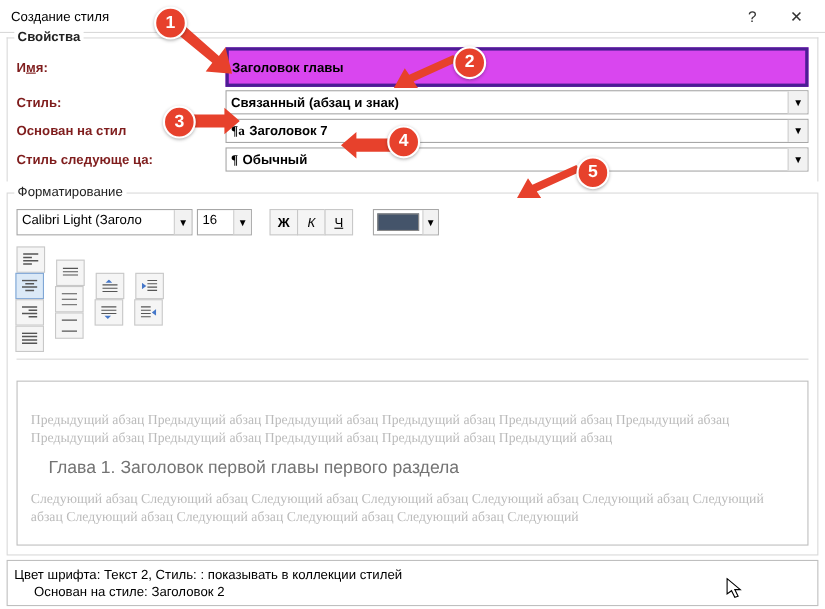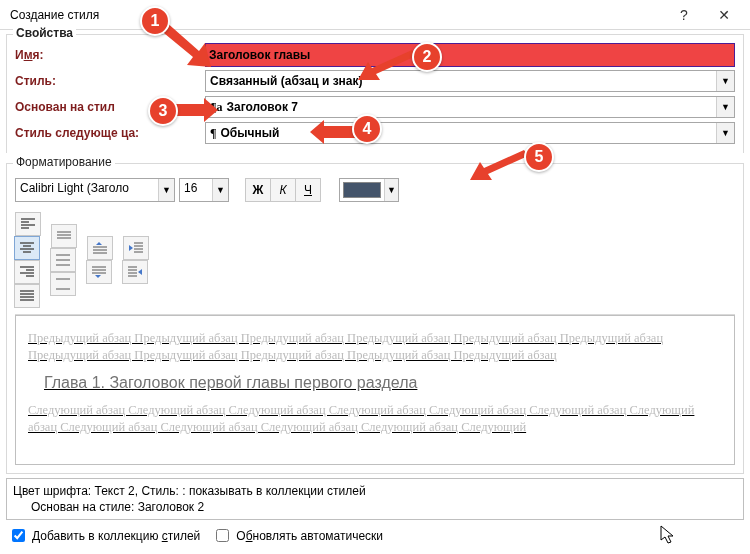--- a/index.html
+++ b/index.html
@@ -43,25 +43,25 @@
     min-height: 24px;
     margin-bottom: 2px;
   }
   .lbl {
     width: 190px;
     color: #7f1d1d;
   }
   .lbl u { text-decoration: underline; }
   .field { flex: 1; position: relative; }
   input.text {
-    width: 100%; height: 24px;
-    border: 1px solid #4c1d95;
+    width: 100%; height: 36px;
+    border: 3px solid #4c1d95;
     padding: 1px 3px;
     font: inherit;
-    background: #ef4444;
+    background: #d946ef;
   }
   .combo {
     display: flex;
     border: 1px solid #a7a7a7;
     height: 22px;
     background: #fff;
   }
   .combo .val {
     flex: 1; padding: 2px 4px; white-space: nowrap; overflow: hidden;
     display: flex; align-items: center; gap: 4px;
@@ -109,25 +109,24 @@
   .alignbar {
     display: flex; align-items: center; gap: 10px;
     padding: 4px 0 6px 0;
     border-bottom: 1px solid #d9d9d9;
   }
   .alignbar .tbtn svg { width:14px; height:12px; }
 
   .preview {
     border: 1px solid #bfbfbf;
     background: #fff;
-    margin: 0 0 2px 0;
-    padding: 14px 12px;
+    margin: 19px 0 2px 0;
+    padding: 26px 12px;
     height: 150px;
     overflow: hidden;
-    text-decoration: underline;
   }
   .preview .ghost {
     color: #bbb;
     font-family: "Times New Roman", serif;
     font-size: 12.5px;
     line-height: 1.35;
   }
   .preview h2 {
     font-family: "Calibri Light","Segoe UI Light",sans-serif;
     color: #737373;

